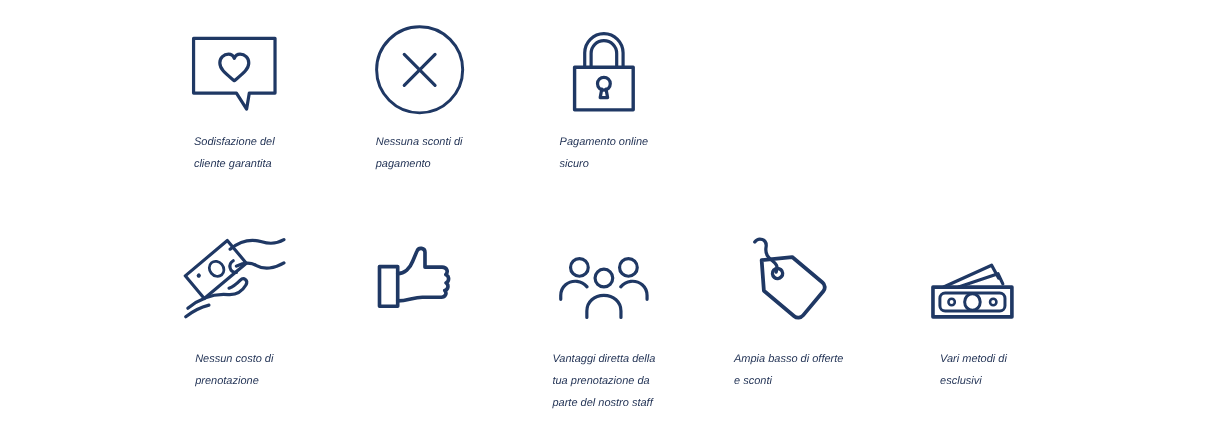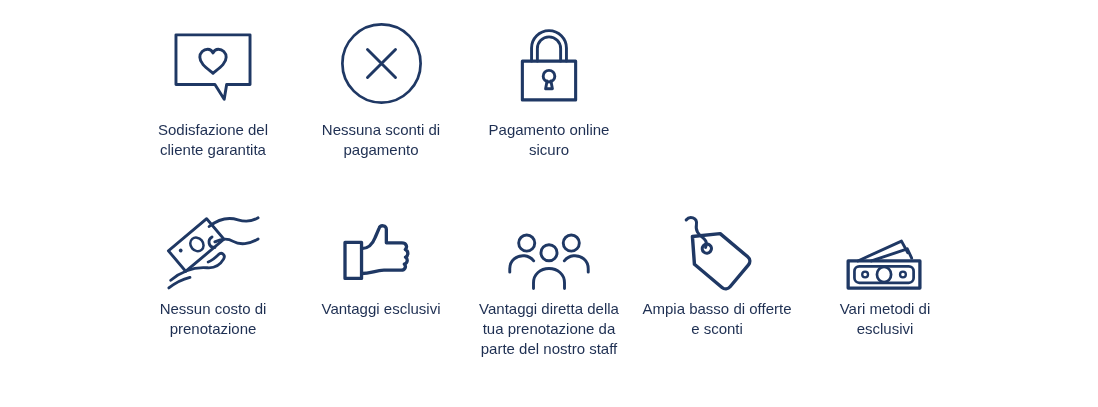--- a/index.html
+++ b/index.html
@@ -21,26 +21,26 @@
   .feature-row--2{margin-top:36px;}
   .cell{display:flex;flex-direction:column;align-items:center;}
   .icon-box{
     display:flex;align-items:flex-end;justify-content:center;
     width:168px;
   }
   .feature-row--1 .icon-box{height:92px;}
   .feature-row--2 .icon-box{height:96px;}
   .label{
     margin-top:14px;
-    font-size:15px;line-height:20px;
+    font-size:10px;line-height:20px;
     color:var(--text);
-    text-align:center;
     white-space:pre-line;
+    font-style:italic;
   }
-  .feature-row--2 .label{margin-top:7px;}
+  .feature-row--2 .label{margin-top:25px;}
   .icon-box svg{display:block;}
   .icon-box svg .st{
     fill:none;stroke:var(--navy);
     stroke-linecap:round;stroke-linejoin:round;
   }
   .icon-box svg .fl{fill:var(--navy);stroke:none;}
 </style>
 </head>
 <body>
 
@@ -109,21 +109,20 @@
 prenotazione</div>
     </div>
 
     <div class="cell">
       <div class="icon-box">
         <svg width="84" height="72" viewBox="0 0 86 74">
           <rect class="st" stroke-width="3.4" x="6" y="23" width="17" height="37"></rect>
           <path class="st" stroke-width="3.4" d="M23 29.5 C 29.5 29.5 34.5 24.5 37 18 L 41 8.5 C 42.5 4.5 48.5 5.4 48.5 9.6 V 23.5 H 64.5 C 69 23.5 70.5 27.6 68 30.4 C 71.4 32 71.4 36.6 68.2 38.2 C 71 40.2 70.3 44.4 67 45.4 C 69.4 48 67.4 51.6 63.8 51.6 H 46 C 37.5 51.6 32.5 55 23 55"></path>
         </svg>
       </div>
-      <div class="label">Vantaggi esclusivi</div>
     </div>
 
     <div class="cell">
       <div class="icon-box">
         <svg width="86" height="62" viewBox="0 0 88 64">
           <circle class="st" stroke-width="3" cx="21" cy="13.5" r="8.3"></circle>
           <circle class="st" stroke-width="3" cx="67" cy="13.5" r="8.3"></circle>
           <circle class="st" stroke-width="3" cx="44" cy="23.5" r="8.3"></circle>
           <path class="st" stroke-width="3" d="M3.5 43.5 V40 C 3.5 31.5 10.5 25.8 18.8 26.6 C 22.6 27 25.8 28.9 28.2 31.8"></path>
           <path class="st" stroke-width="3" d="M84.5 43.5 V40 C 84.5 31.5 77.5 25.8 69.2 26.6 C 65.4 27 62.2 28.9 59.8 31.8"></path>

